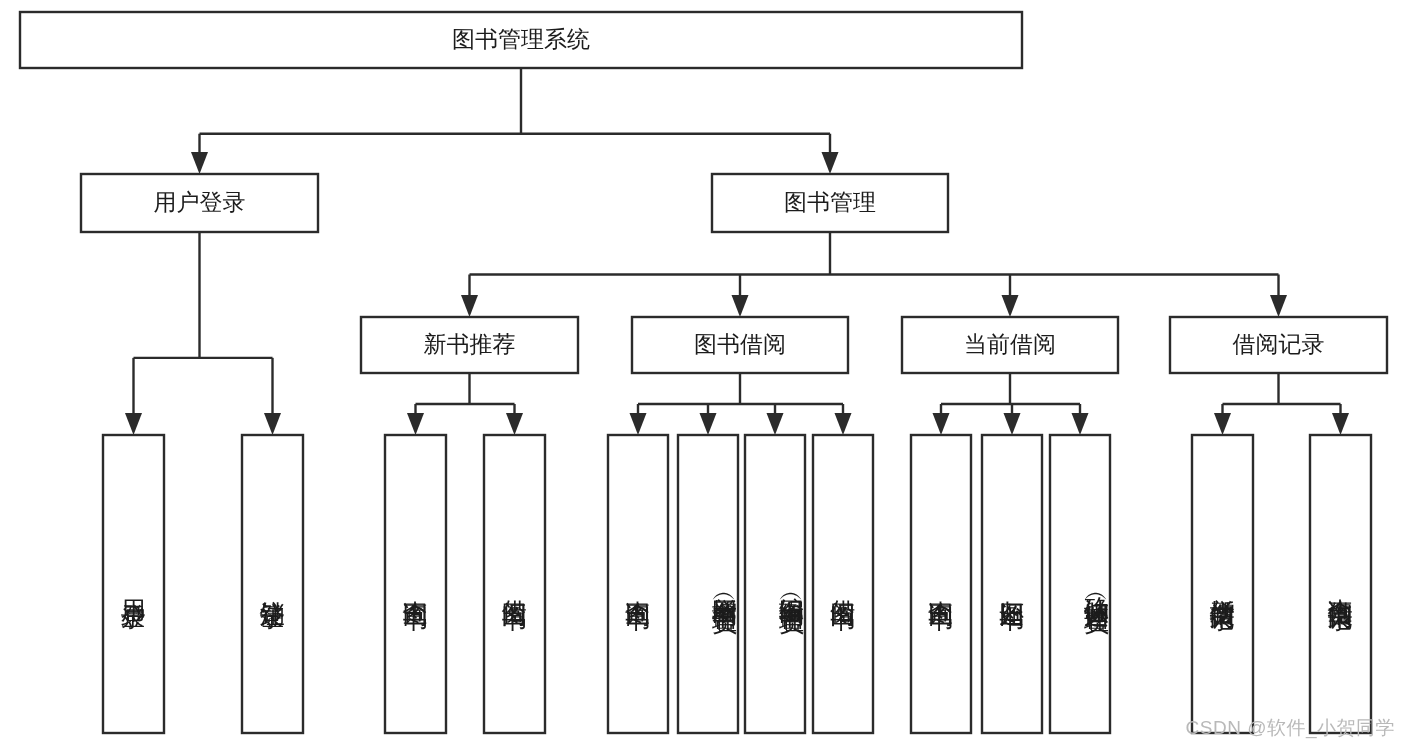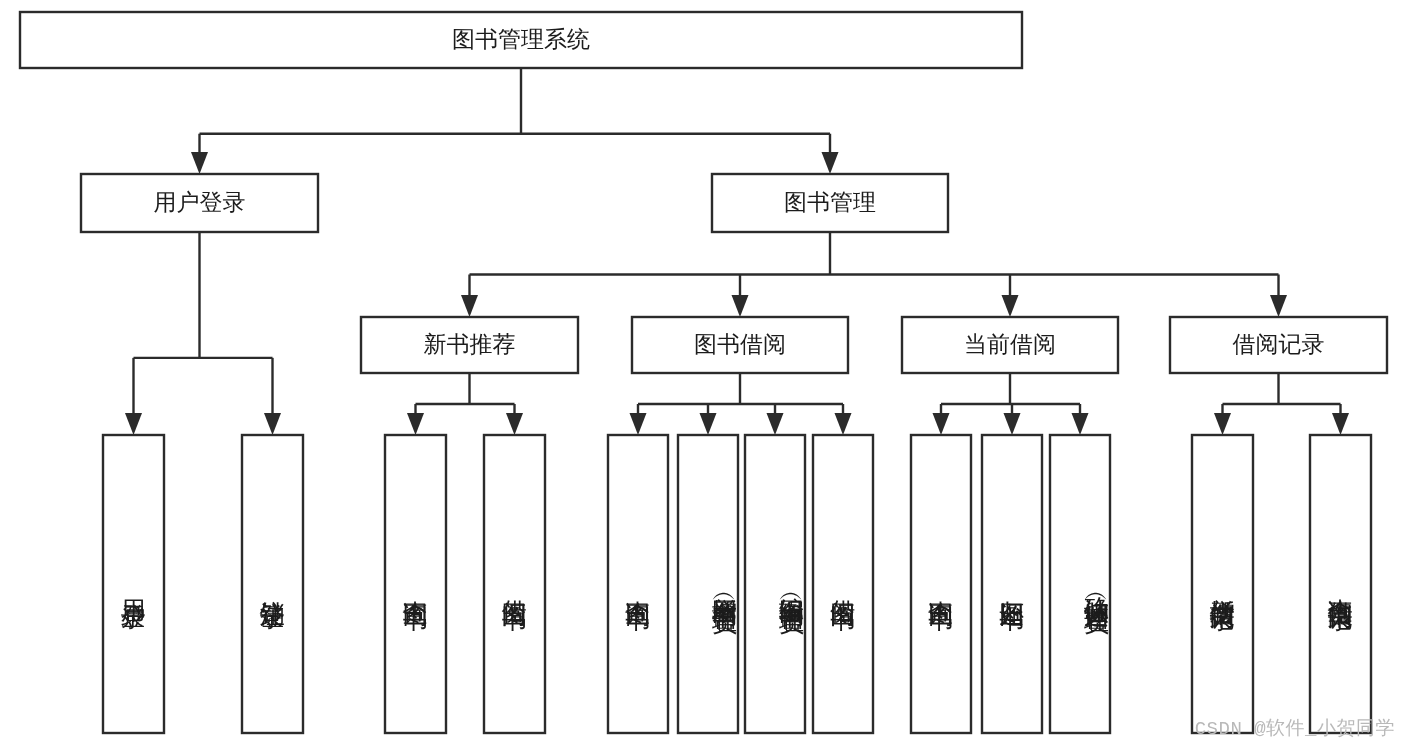--- a/index.html
+++ b/index.html
@@ -67,21 +67,21 @@
     display: flex;
     align-items: flex-start;
     justify-content: center;
     padding-top: 4px;
     box-sizing: border-box;
   }
   #watermark {
     position: absolute;
     right: 10px;
     bottom: 6px;
-    font-family: Liberation Mono, monospace;
+    font-family: Liberation Sans, sans-serif;
     font-size: 19px;
     color: #b9b9b9;
     letter-spacing: 0.5px;
     white-space: nowrap;
     pointer-events: none;
   }
 </style>
 </head>
 <body>
 

